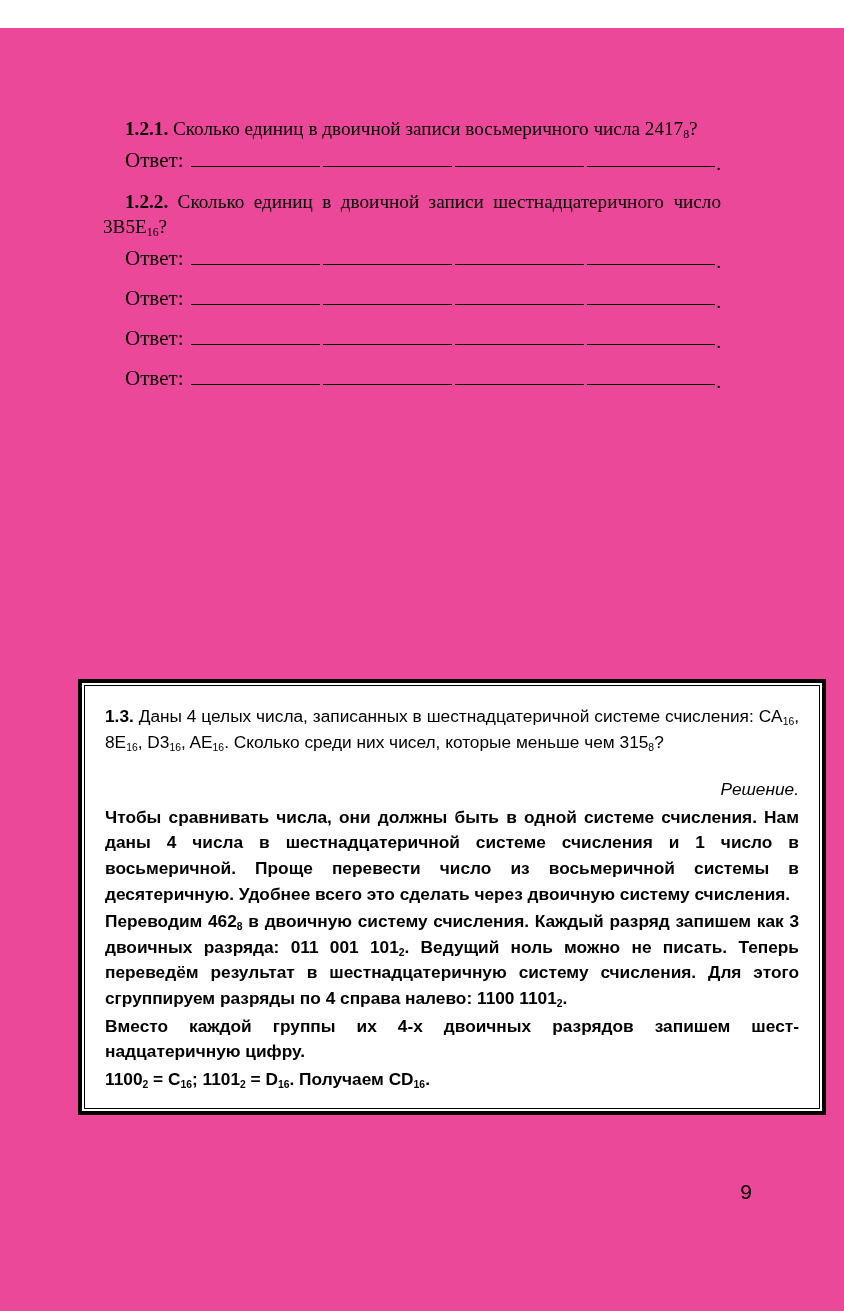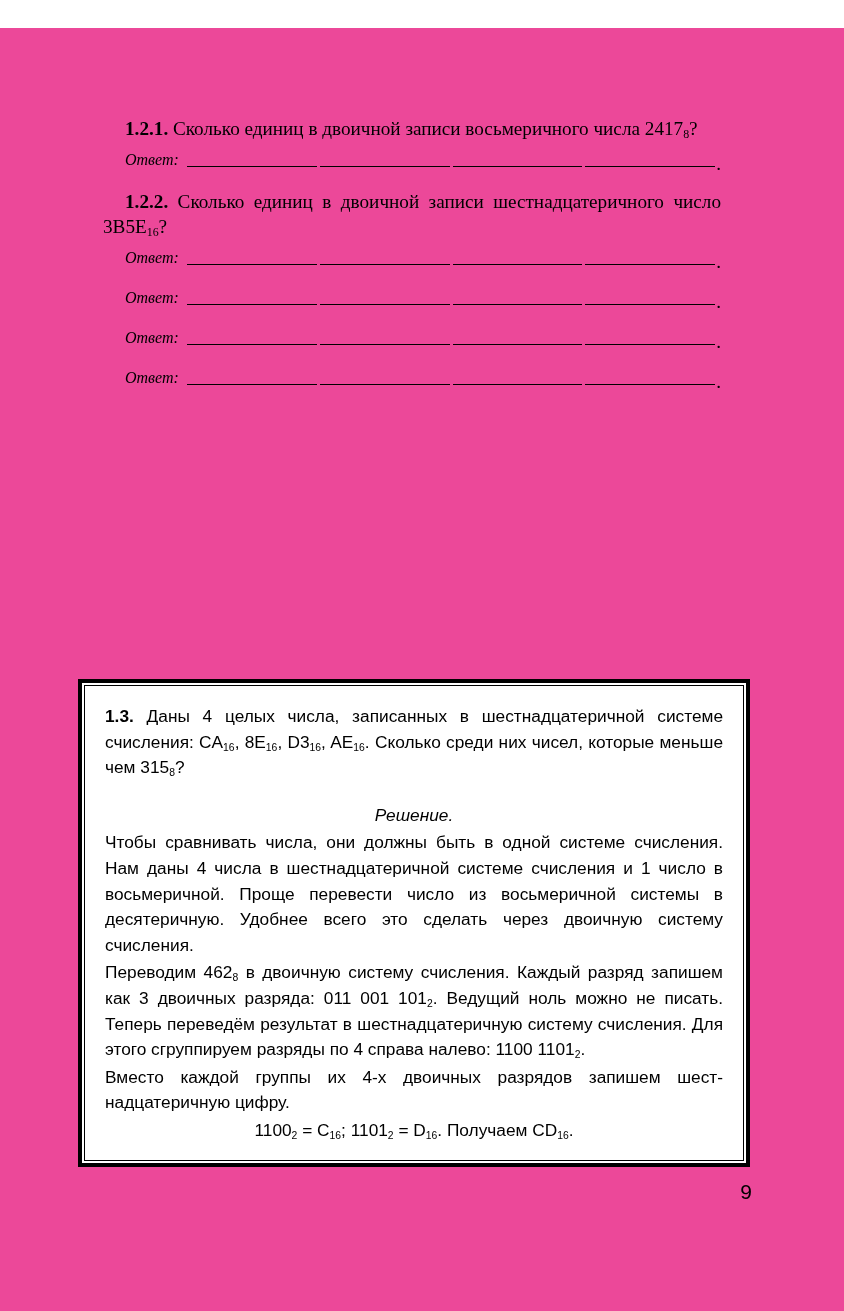--- a/index.html
+++ b/index.html
@@ -59,25 +59,24 @@
 
   
   .answer-row {
     display: flex;
     align-items: flex-end;
     margin-top: 7px;
     padding-left: 22px;
   }
   .answer-label {
     font-family: "Liberation Serif", "DejaVu Serif", serif;
-    font-size: 16px;
+    font-size: 21px;
     line-height: 22px;
     white-space: nowrap;
     flex: 0 0 auto;
-    font-style: italic;
   }
   .answer-line {
     flex: 1 1 auto;
     display: flex;
     align-items: flex-end;
     margin-left: 8px;
     margin-bottom: 4px;
   }
   .answer-seg {
     flex: 1 1 0;
@@ -94,21 +93,21 @@
     line-height: 14px;
     flex: 0 0 auto;
     margin-left: 1px;
   }
 
   
   .solution-box {
     position: absolute;
     left: 78px;
     top: 651px;
-    width: 672px;
+    width: 748px;
     box-sizing: border-box;
     border: 4px solid #000;
     background: #ffffff;
     padding: 2px;
   }
   .solution-inner {
     border: 1.4px solid #000;
     padding: 18px 20px 16px 20px;
   }
 
@@ -129,27 +128,28 @@
   .sol-statement {
     text-indent: 0;
   }
   .sol-statement .task-num {
     font-weight: bold;
     font-family: "Liberation Sans", "DejaVu Sans", sans-serif;
   }
   .sol-heading {
     font-style: italic;
     margin-top: 22px;
-    text-align: center;
+    text-align: right;
   }
   .sol-body {
     margin-top: 2px;
+    font-weight: bold;
   }
   .sol-last {
-    text-align: center;
+    text-align: left;
   }
 
   
   .page-number {
     position: absolute;
     right: 92px;
     top: 1152px;
     font-family: "Liberation Sans", "DejaVu Sans", sans-serif;
     font-size: 21px;
     font-weight: normal;

